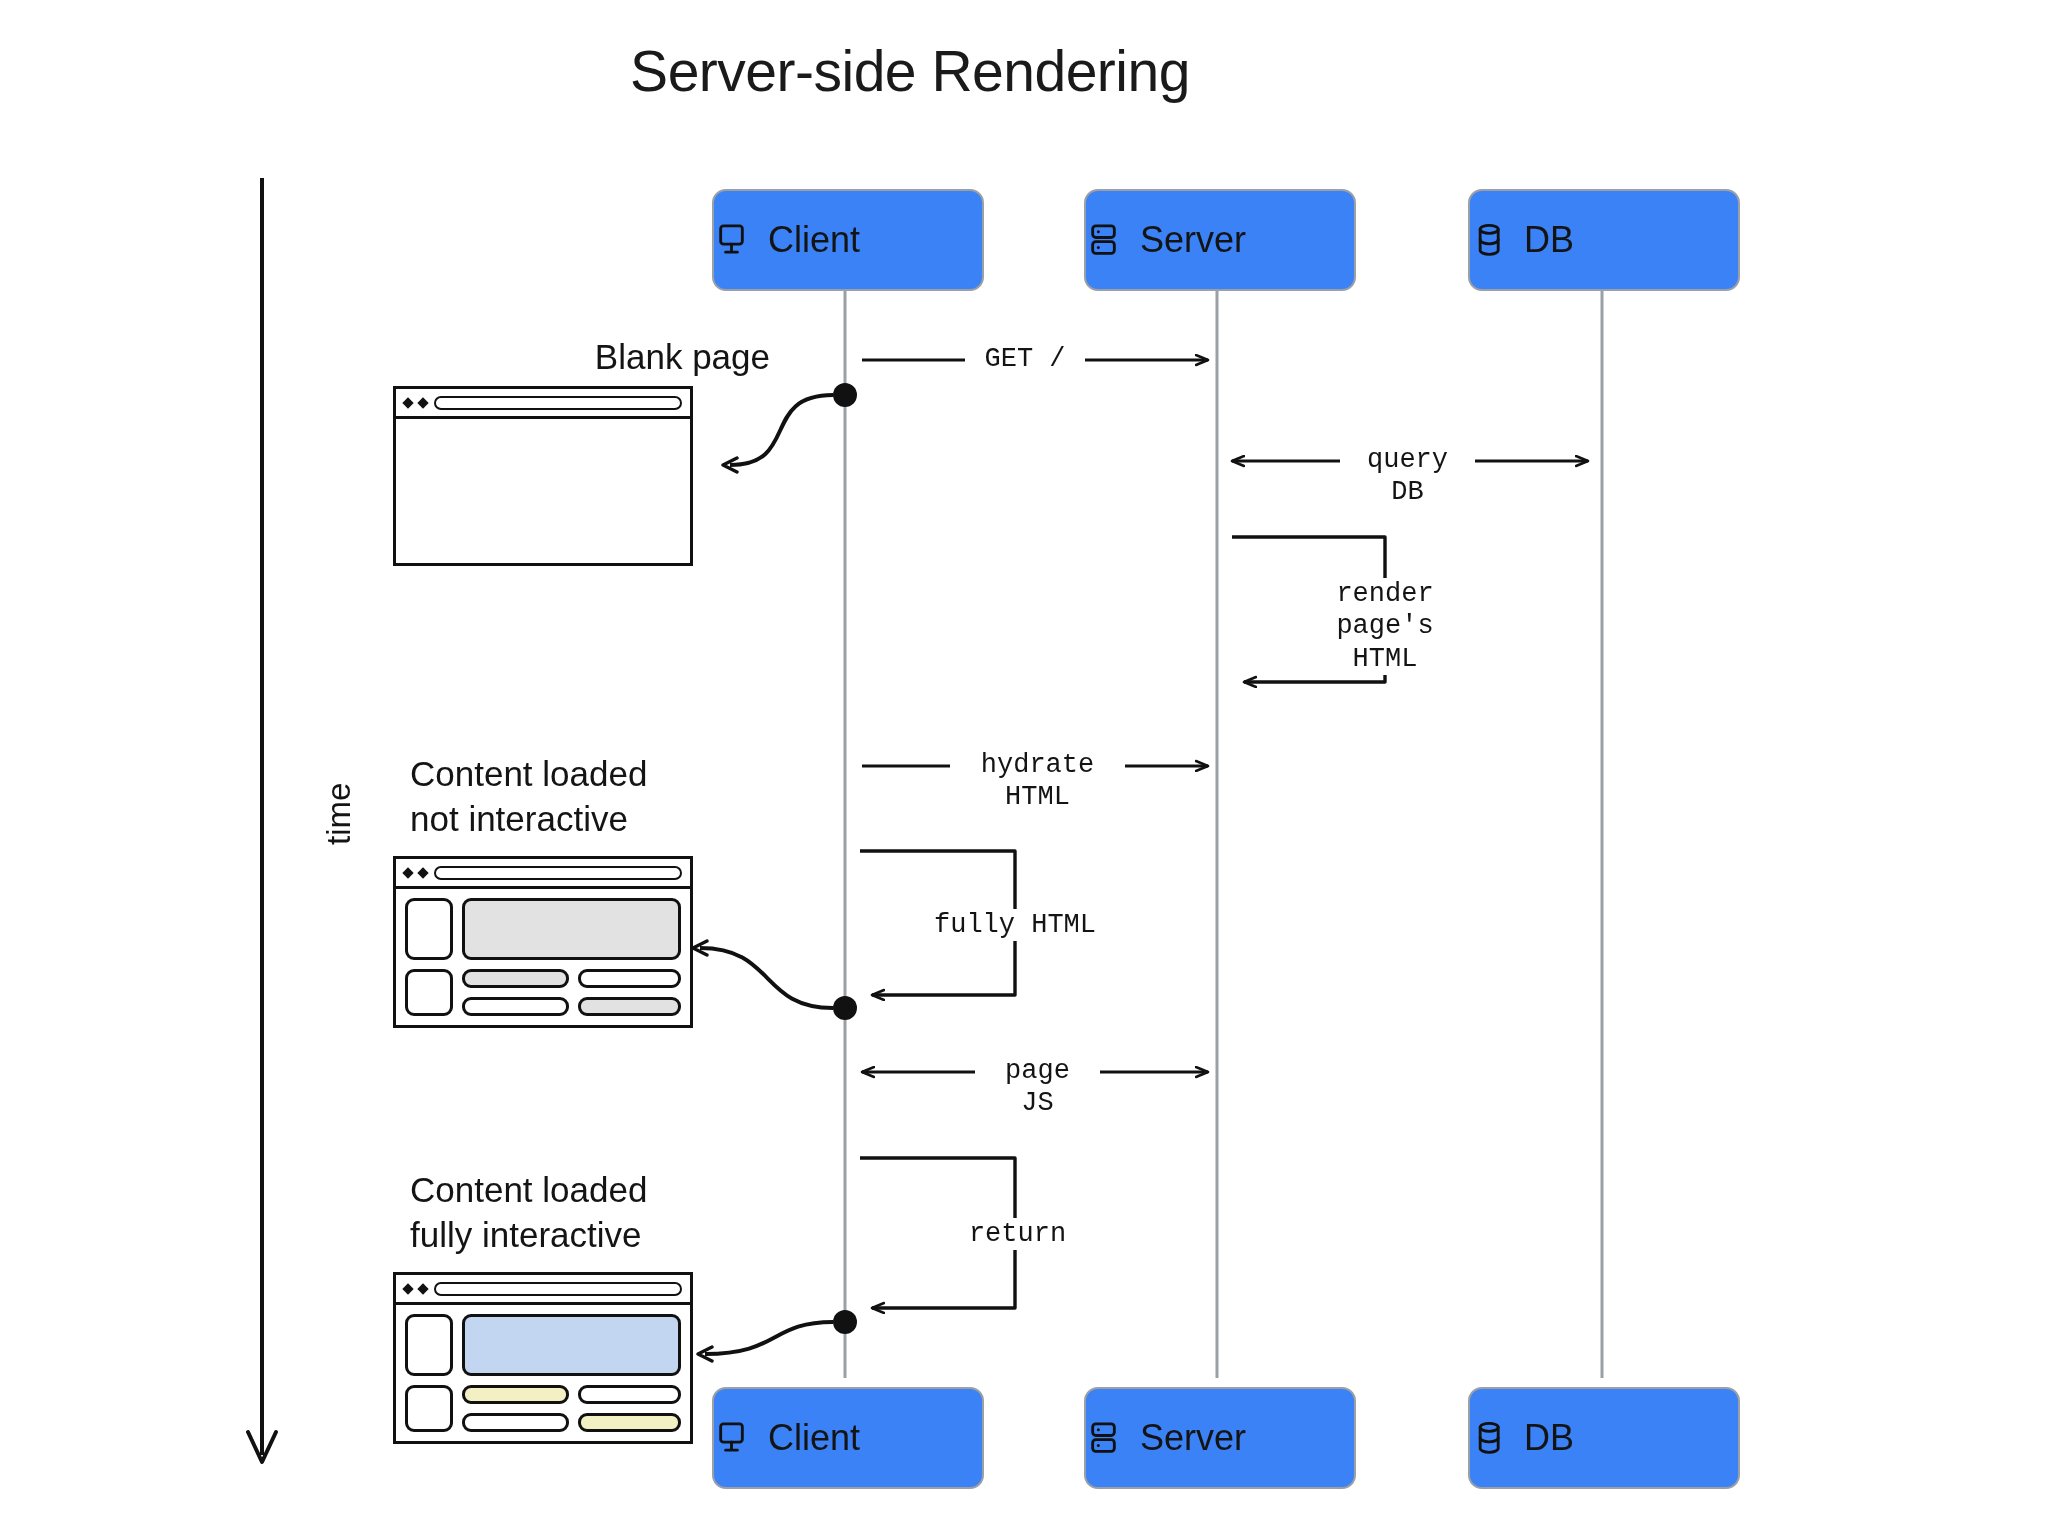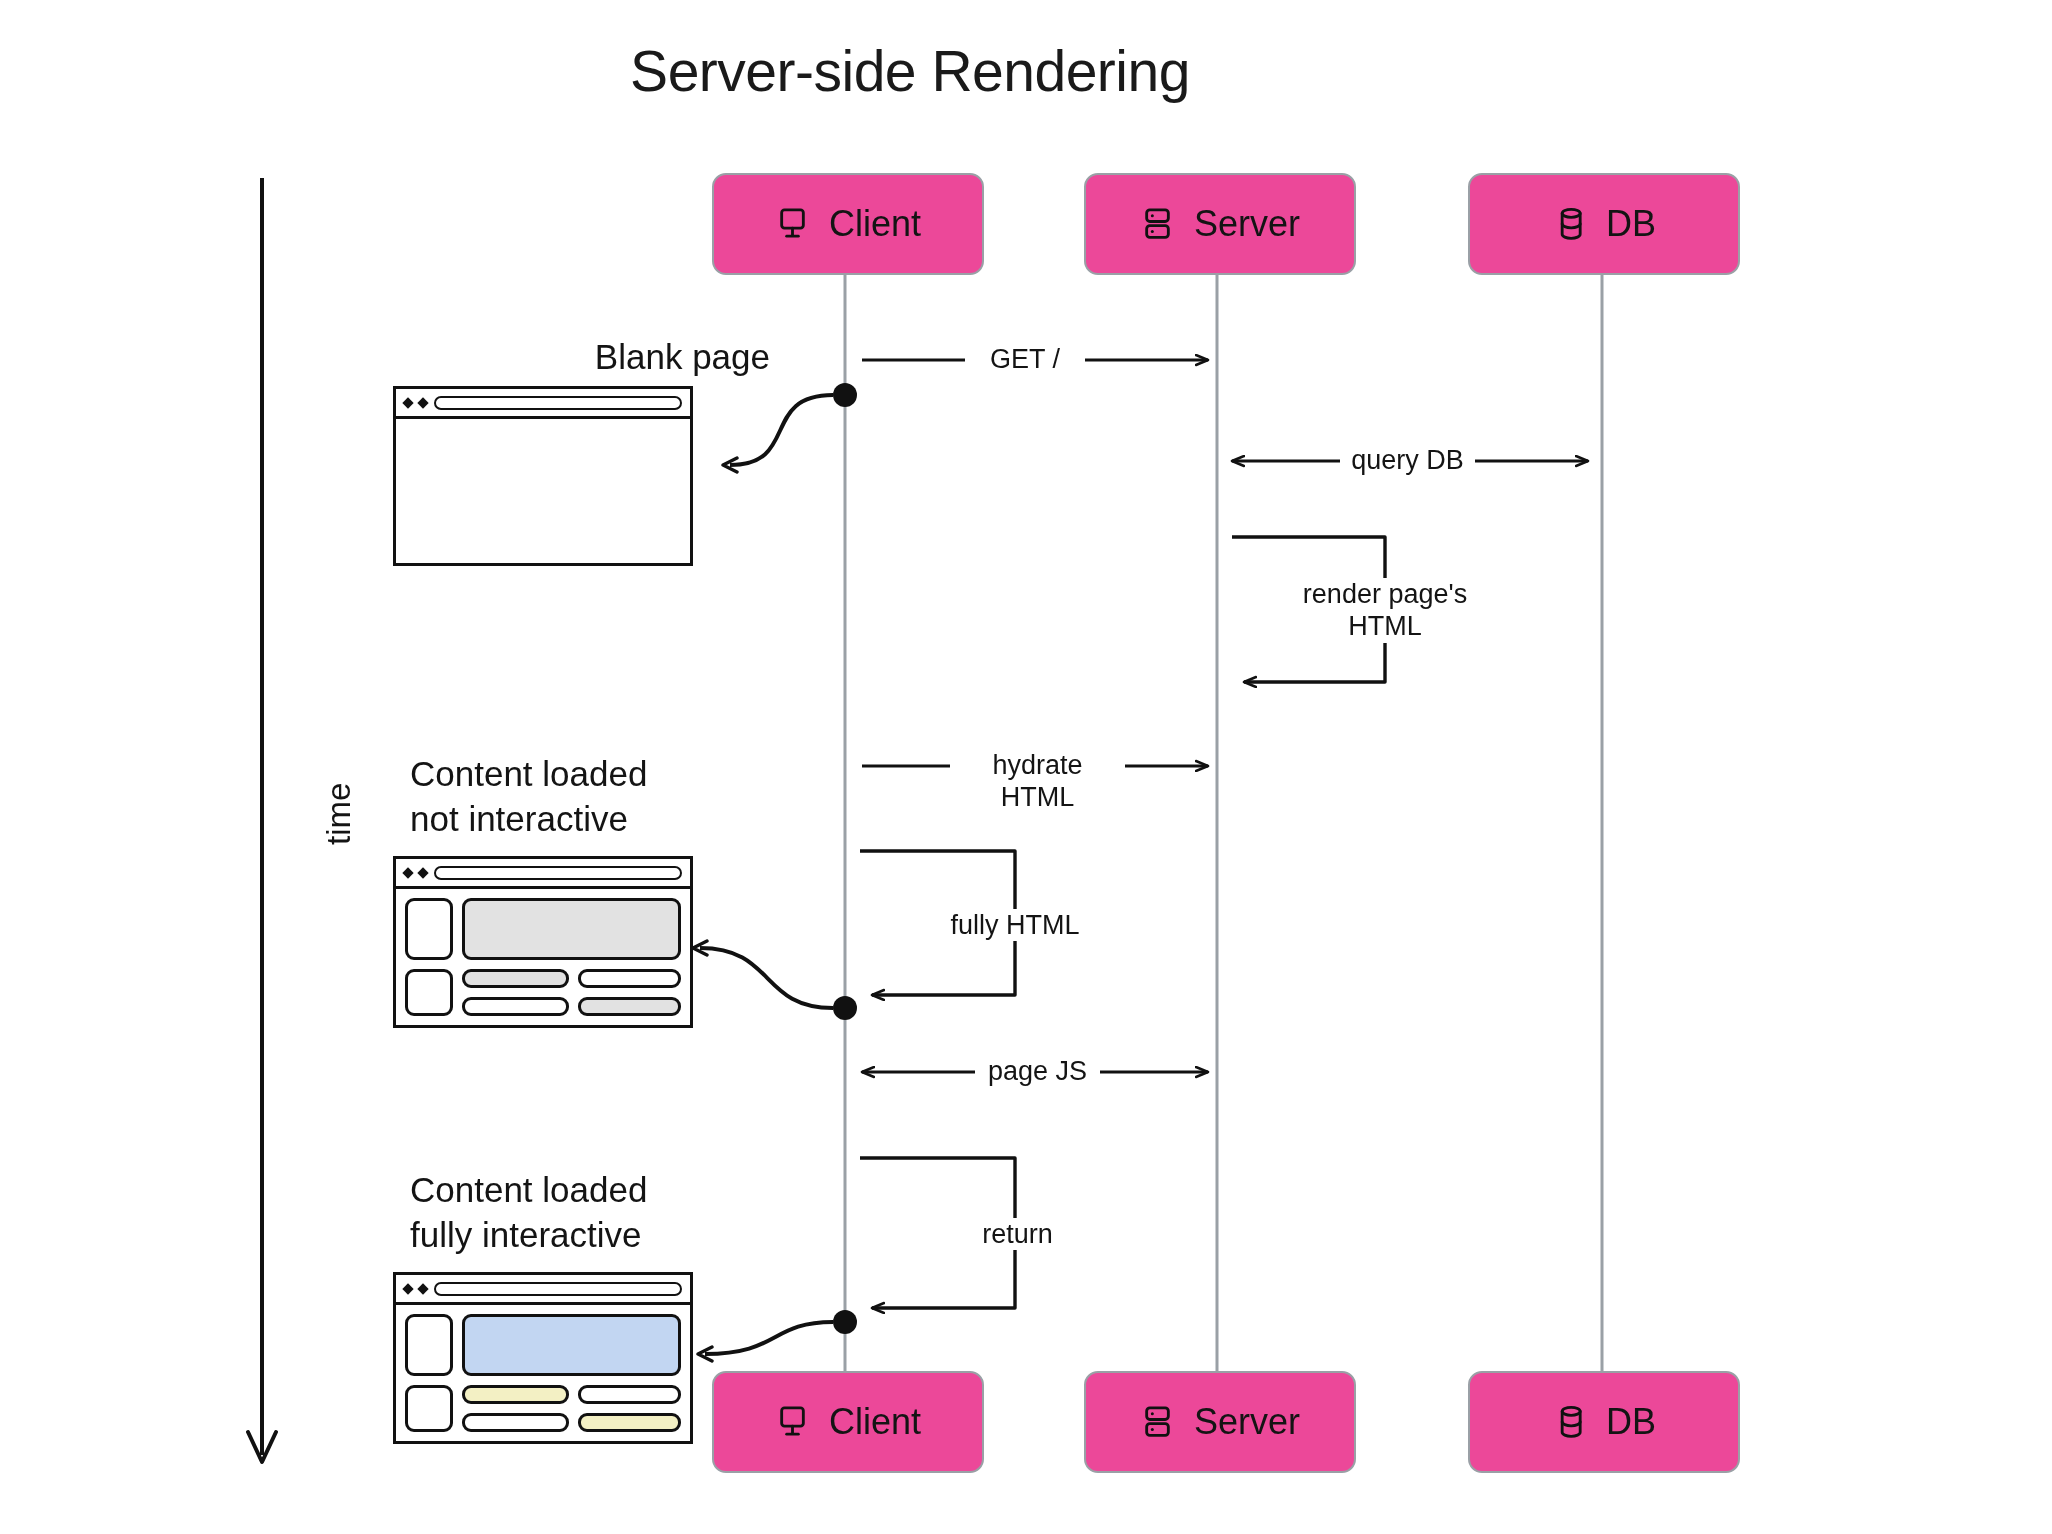--- a/index.html
+++ b/index.html
@@ -28,25 +28,26 @@
     text-align: center;
     font-size: 57px;
     font-weight: 500;
     color: #1a1a1a;
     letter-spacing: -0.5px;
   }
   .node-box {
     position: absolute;
     border: 2px solid #9aa0a6;
     border-radius: 14px;
-    background: #ec4899;
+    background: #3b82f6;
     display: flex;
     align-items: center;
-    justify-content: center;
+    justify-content: flex-start;
     gap: 14px;
+    margin-top: 16px;
   }
   .node-label {
     font-size: 36px;
     color: #141414;
     font-weight: 400;
   }
   .node-icon { display: flex; align-items: center; }
   .stage-label {
     position: absolute;
     font-size: 35px;
@@ -56,20 +57,21 @@
   }
   .msg-label {
     position: absolute;
     font-size: 27px;
     color: #141414;
     background: #ffffff;
     padding: 0 9px;
     text-align: center;
     line-height: 1.2;
     white-space: pre-line;
+    font-family: Liberation Mono, monospace;
   }
   .time-label {
     position: absolute;
     font-size: 33px;
     color: #141414;
     transform: rotate(-90deg);
     transform-origin: 0 0;
   }
   .mock {
     position: absolute;

